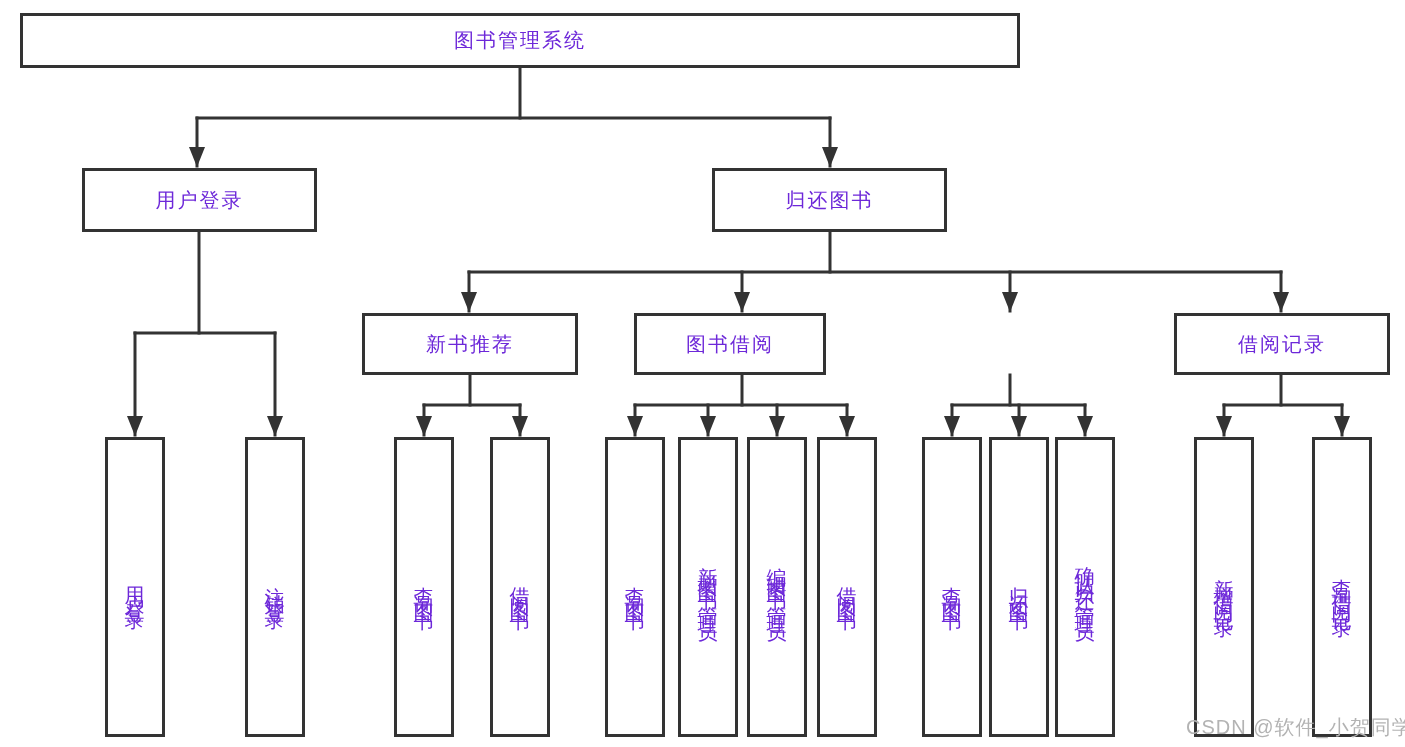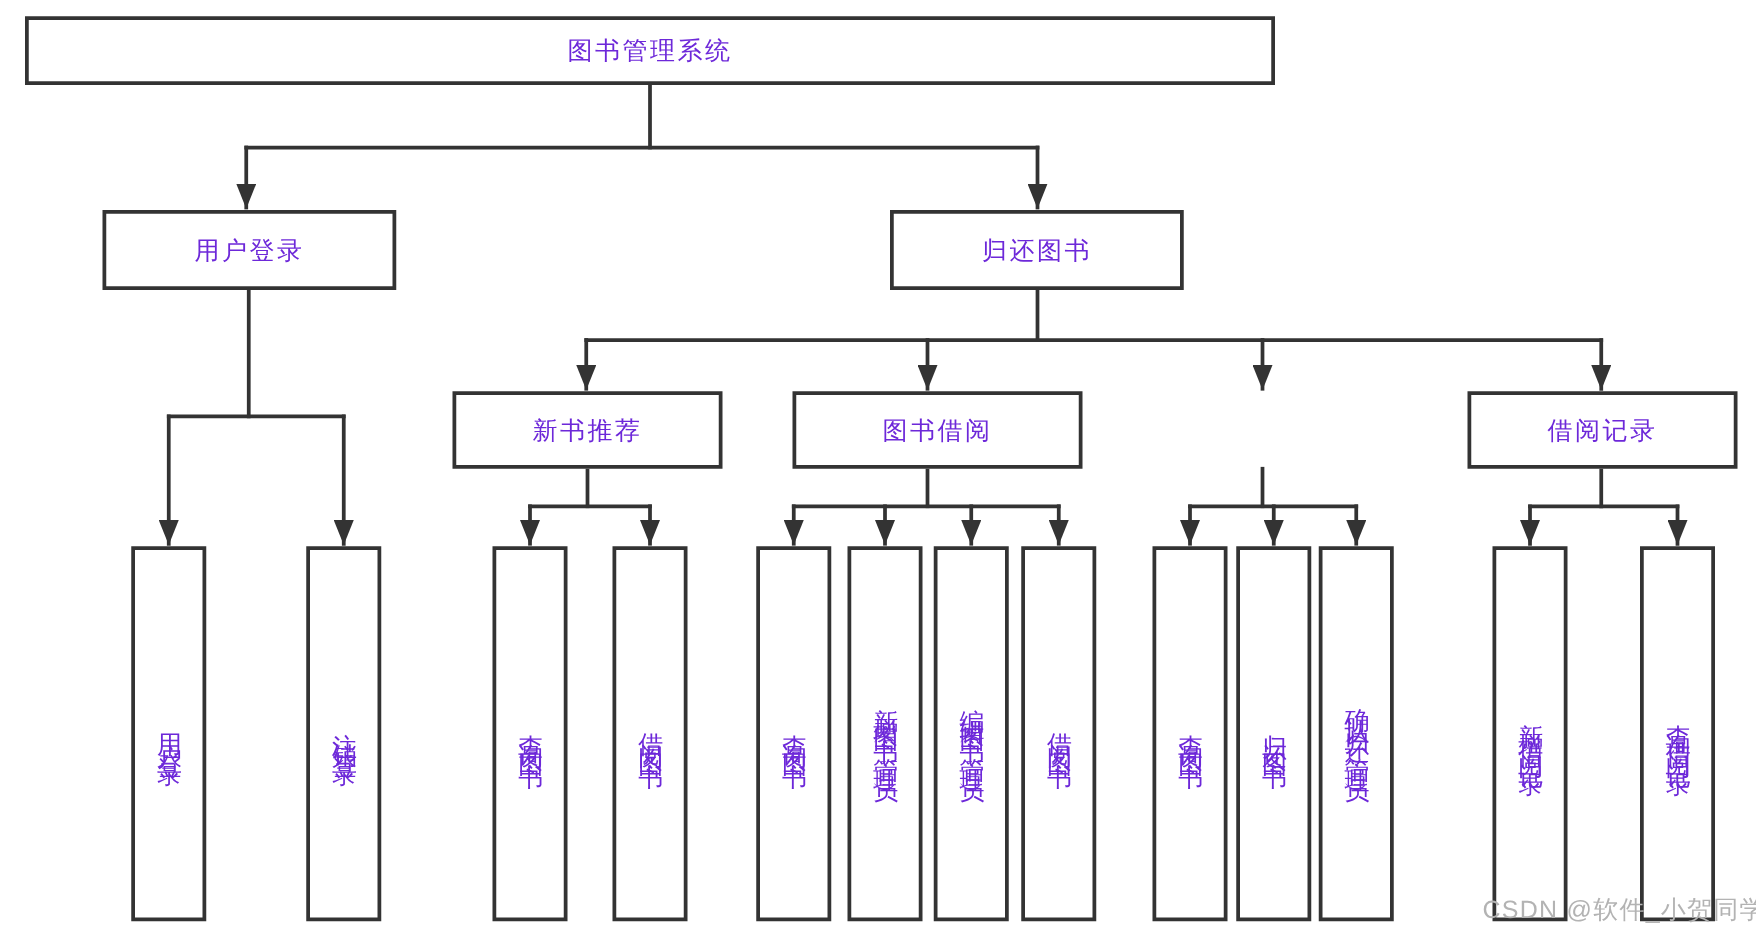--- a/index.html
+++ b/index.html
@@ -105,21 +105,21 @@
   <div class="box" style="left:82px;top:168px;width:235px;height:64px;">
     <span class="hlabel">用户登录</span>
   </div>
   <div class="box" style="left:712px;top:168px;width:235px;height:64px;">
     <span class="hlabel">归还图书</span>
   </div>
 
   <div class="box" style="left:362px;top:313px;width:216px;height:62px;justify-content:center;">
     <span class="hlabel">新书推荐</span>
   </div>
-  <div class="box" style="left:634px;top:313px;width:232px;height:62px;font-family:Liberation Serif, serif;">
+  <div class="box" style="left:634px;top:313px;width:192px;height:62px;font-family:Liberation Serif, serif;">
     <span class="hlabel">图书借阅</span>
   </div>
   <div class="box" style="left:1174px;top:313px;width:216px;height:62px;">
     <span class="hlabel">借阅记录</span>
   </div>
 
   <div class="box vbox" style="left:105px;top:437px;width:60px;height:300px;">
     <span class="vlabel">用户登录</span>
   </div>
   <div class="box vbox" style="left:245px;top:437px;width:60px;height:300px;">

